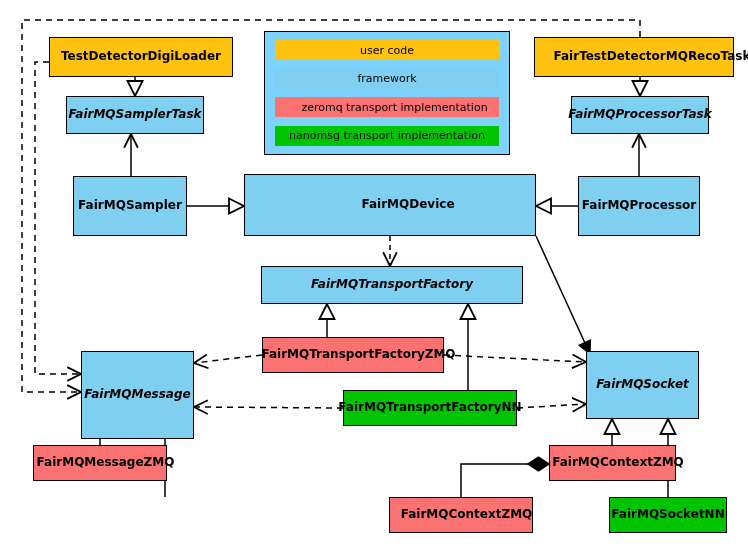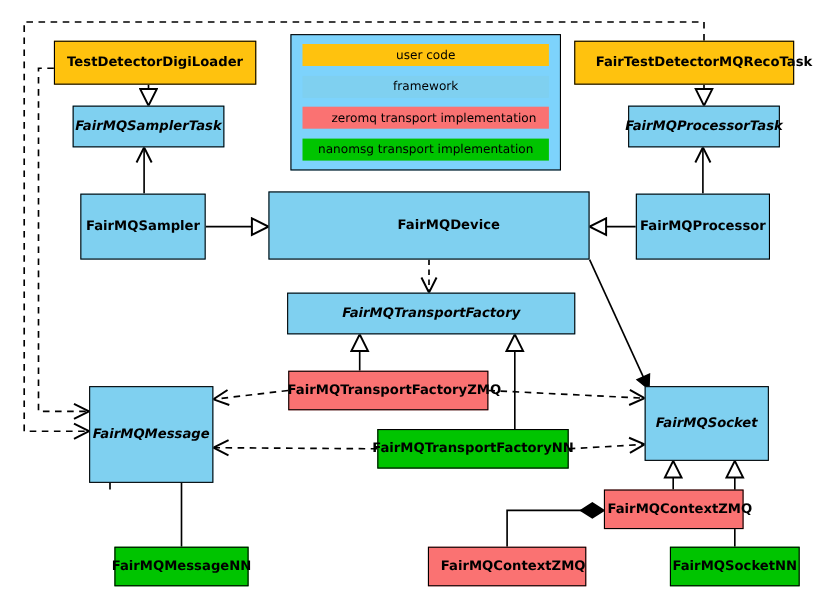--- a/index.html
+++ b/index.html
@@ -108,37 +108,37 @@
     </div>
   <div class="node c-fw" style="left:244px;top:174px;width:292px;height:62px;padding-left:40px;">
       <span>FairMQDevice</span>
     </div>
   <div class="node c-fw" style="left:578px;top:176px;width:122px;height:60px;">
       <span>FairMQProcessor</span>
     </div>
   <div class="node c-fw abstract" style="left:571px;top:96px;width:138px;height:38px;">
       <span>FairMQProcessorTask</span>
     </div>
-  <div class="node c-user" style="left:522px;top:37px;width:200px;height:40px;padding-left:40px;">
+  <div class="node c-user" style="left:534px;top:37px;width:200px;height:40px;padding-left:40px;">
       <span>FairTestDetectorMQRecoTask</span>
     </div>
   <div class="node c-fw abstract" style="left:261px;top:266px;width:262px;height:38px;">
       <span>FairMQTransportFactory</span>
     </div>
   <div class="node c-zmq" style="left:262px;top:337px;width:182px;height:36px;">
       <span>FairMQTransportFactoryZMQ</span>
     </div>
   <div class="node c-nn" style="left:343px;top:390px;width:174px;height:36px;">
       <span>FairMQTransportFactoryNN</span>
     </div>
   <div class="node c-fw abstract" style="left:81px;top:351px;width:113px;height:88px;">
       <span>FairMQMessage</span>
     </div>
-  <div class="node c-nn" style="left:104px;top:497px;width:122px;height:36px;">
-      <span>FairMQMessageNN</span>
+  <div class="node c-zmq" style="left:33px;top:445px;width:134px;height:36px;">
+      <span>FairMQMessageZMQ</span>
     </div>
   <div class="node c-fw abstract" style="left:586px;top:351px;width:113px;height:68px;">
       <span>FairMQSocket</span>
     </div>
   <div class="node c-zmq" style="left:549px;top:445px;width:127px;height:36px;">
       <span>FairMQContextZMQ</span>
     </div>
   <div class="node c-nn" style="left:609px;top:497px;width:118px;height:36px;">
       <span>FairMQSocketNN</span>
     </div>

